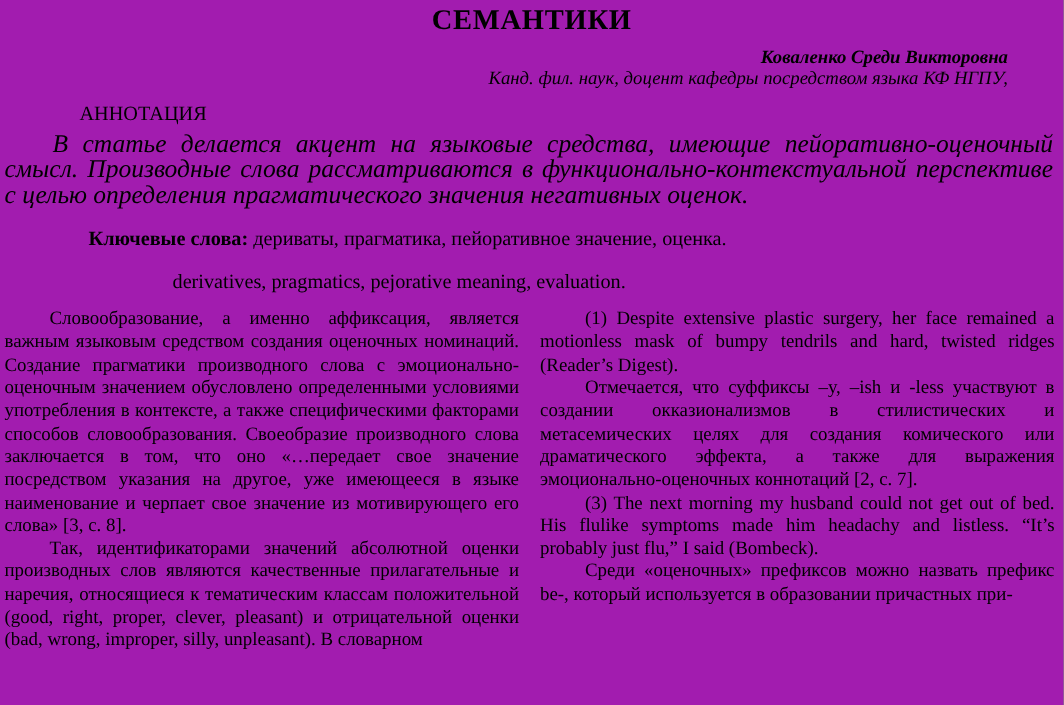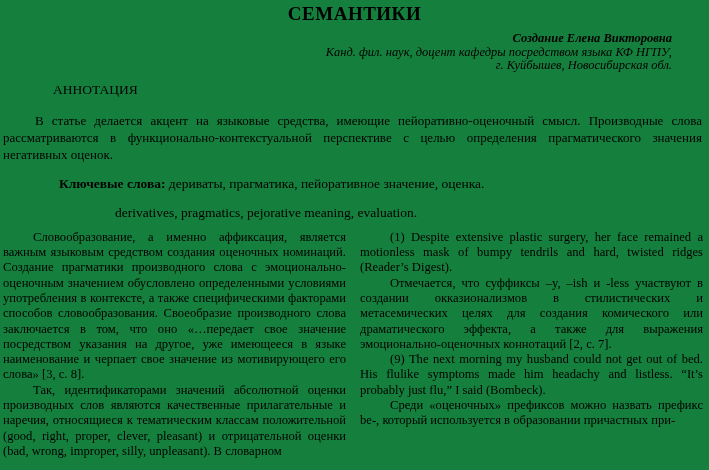--- a/index.html
+++ b/index.html
@@ -1,36 +1,36 @@
 <!DOCTYPE html>
 <html><head>
 <meta charset="utf-8">
 <style>
   html,body { margin:0; padding:0; background:#888; }
   .page {
-    width:709px; height:470px; background:#15803d; color:#000000;
+    width:709px; height:470px; background:#a21caf; color:#000000;
     font-family:"Liberation Serif","DejaVu Serif",serif;
     position:relative; overflow:hidden; margin:0 auto;
   }
   .title {
     text-align:center; font-weight:bold; font-size:19px; line-height:22px;
     padding-top:3px; letter-spacing:0.5px;
   }
   .authors {
     text-align:right; font-style:italic; font-size:12.5px; line-height:13.6px;
     padding-right:37px; margin-top:7px;
   }
   .authors .name { font-weight:bold; }
   .annotation-heading {
     font-weight:normal; font-size:13.5px; line-height:15px;
     margin:9px 0 0 53px;
   }
   .para {
-    font-size:13px; line-height:17px; text-align:justify;
-    margin:15px 7px 0 3px; text-indent:32px;
+    font-size:17px; line-height:17px; text-align:justify;
+    margin:4px 7px 0 3px; text-indent:32px;font-style:italic;
   }
   .para.en { margin-top:19px; text-indent:36px; }
   .keywords {
     font-size:13.5px; line-height:17px; margin:12px 7px 0 3px;
     text-indent:56px;
   }
   .keywords .kw-label { font-weight:bold;text-align:center; }
   .keywords-en {
     font-size:13.5px; line-height:17px; margin:12px 0 0 115px;
   }
@@ -43,40 +43,39 @@
   .col p { margin:0; text-indent:30px; }
 </style>
 </head>
 <body>
 
 <div class="page">
 
   <div class="title">СЕМАНТИКИ</div>
 
   <div class="authors">
-    <div class="name">Создание Елена Викторовна</div>
+    <div class="name">Коваленко Среди Викторовна</div>
     <div>Канд. фил. наук, доцент кафедры посредством языка КФ НГПУ,</div>
-    <div>г. Куйбышев, Новосибирская обл.</div>
   </div>
 
   <div class="annotation-heading">АННОТАЦИЯ</div>
 
   <p class="para">В статье делается акцент на языковые средства, имеющие пейоративно-оценочный смысл. Производные слова рассматриваются в функционально-контекстуальной перспективе с целью определения прагматического значения негативных оценок.</p>
 
 
   <p class="keywords"><span class="kw-label">Ключевые слова:</span><span> дериваты, прагматика, пейоративное значение, оценка.</span></p>
 
   <p class="keywords-en">derivatives, pragmatics, pejorative meaning, evaluation.</p>
 
   <div class="columns">
     <div class="col">
       <p>Словообразование, а именно аффиксация, является важным языковым средством создания оценочных номинаций. Создание прагматики производного слова с эмоционально-оценочным значением обусловлено определенными условиями употребления в контексте, а также специфическими факторами способов словообразования. Своеобразие производного слова заключается в том, что оно «…передает свое значение посредством указания на другое, уже имеющееся в языке наименование и черпает свое значение из мотивирующего его слова» [3, с. 8].</p>
       <p>Так, идентификаторами значений абсолютной оценки производных слов являются качественные прилагательные и наречия, относящиеся к тематическим классам положительной (good, right, proper, clever, pleasant) и отрицательной оценки (bad, wrong, improper, silly, unpleasant). В словарном</p>
     </div>
     <div class="col">
       <p>(1) Despite extensive plastic surgery, her face remained a motionless mask of bumpy tendrils and hard, twisted ridges (Reader’s Digest).</p>
       <p>Отмечается, что суффиксы –y, –ish и -less участвуют в создании окказионализмов в стилистических и метасемических целях для создания комического или драматического эффекта, а также для выражения эмоционально-оценочных коннотаций [2, с. 7].</p>
-      <p>(9) The next morning my husband could not get out of bed. His flulike symptoms made him headachy and listless. “It’s probably just flu,” I said (Bombeck).</p>
+      <p>(3) The next morning my husband could not get out of bed. His flulike symptoms made him headachy and listless. “It’s probably just flu,” I said (Bombeck).</p>
       <p>Среди «оценочных» префиксов можно назвать префикс be-, который используется в образовании причастных при-</p>
     </div>
   </div>
 
 </div>
 
 </body></html>

